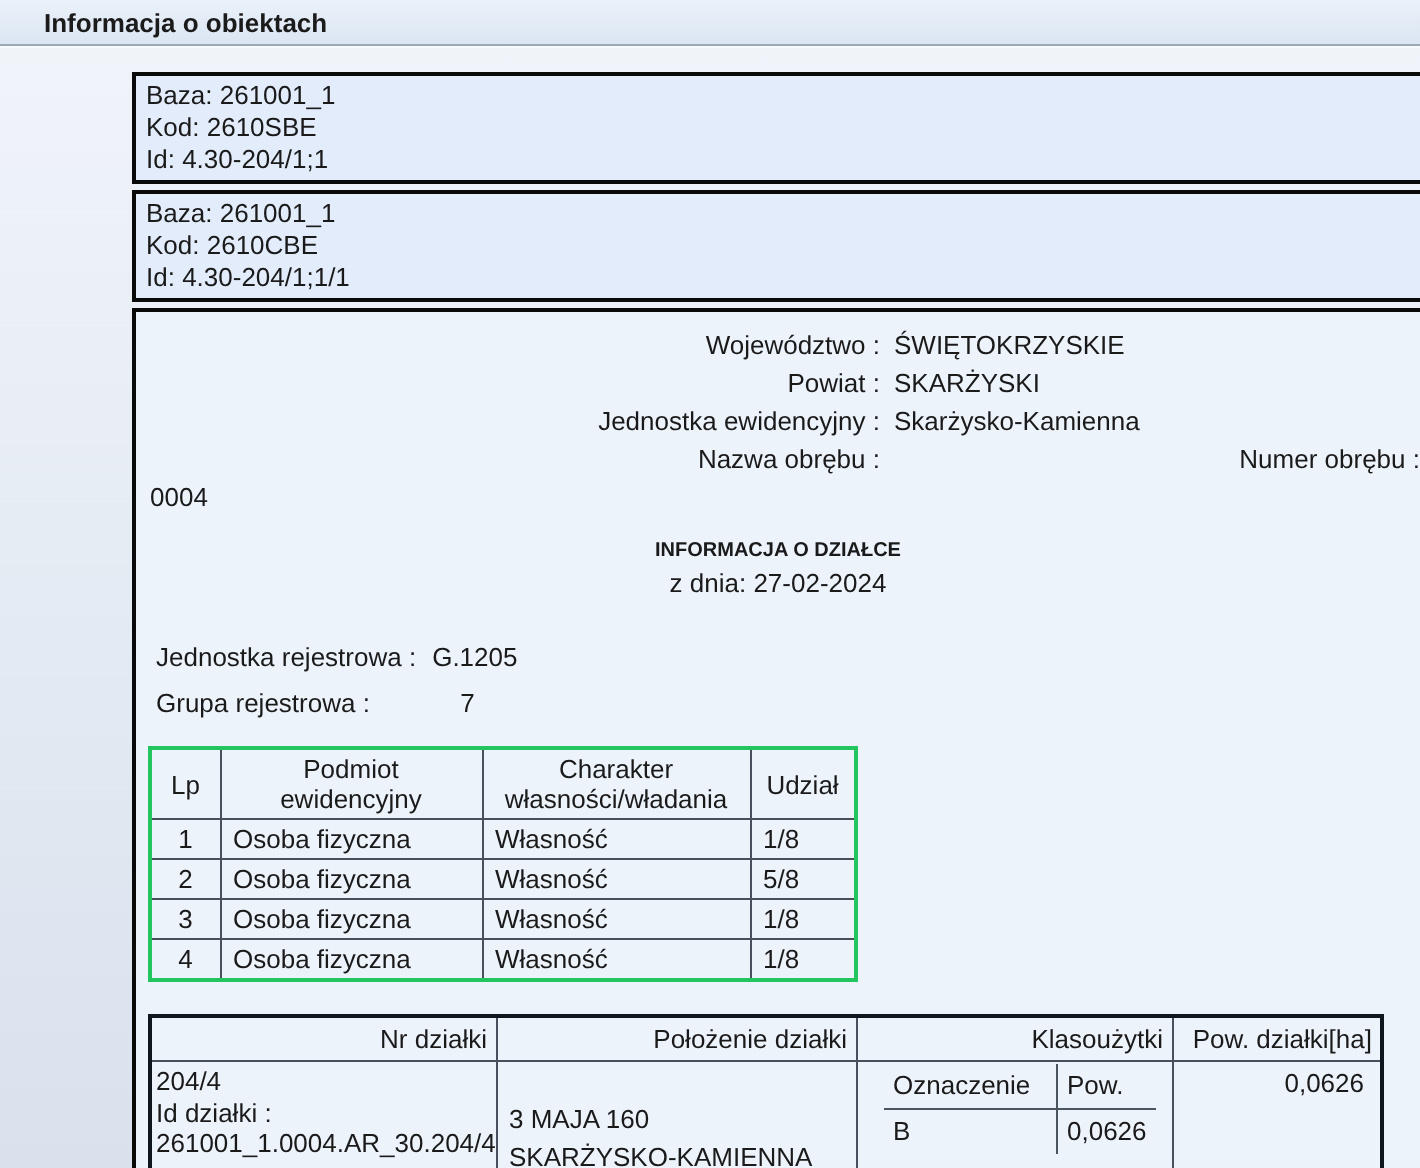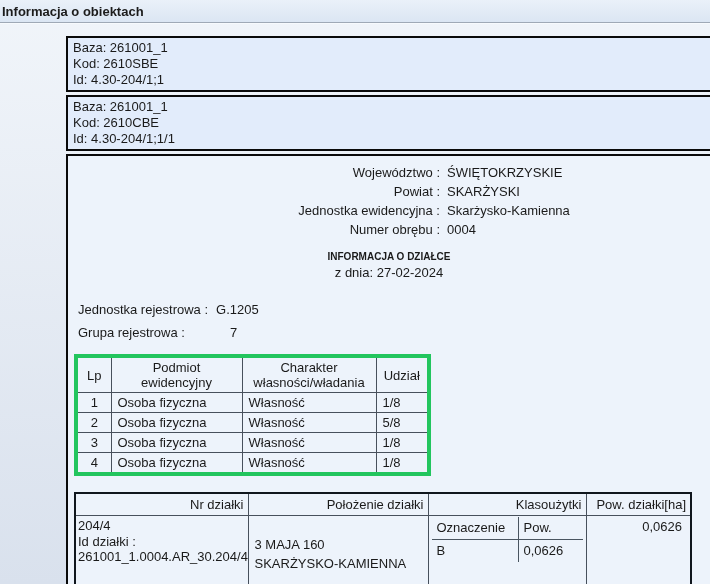--- a/index.html
+++ b/index.html
@@ -8,21 +8,21 @@
     font-family:"Liberation Sans", sans-serif;
     font-size:13px; color:#1a1a1a;
     background:linear-gradient(#f1f5fa, #d9e1ed);
   }
   .titlebar {
     height:23px;
     background:linear-gradient(#eaf1f9, #dbe6f3);
     border-bottom:1px solid #9fa9b6;
     box-shadow:0 1px 0 #f7fafd;
     display:flex; align-items:center;
-    padding-left:2px;
+    padding-left:22px;
   }
   .titlebar-text { font-weight:bold; font-size:13px; color:#1b1b1b; }
   .page { height:563px; overflow:hidden; }
   .stack { margin-left:66px; margin-top:13px; }
   .obj-box {
     background:#e2ecfb;
     border:2px solid #0a0a0a; border-right:none;
     padding:2px 5px;
     line-height:16px;
     margin-bottom:3px;
@@ -45,21 +45,21 @@
   .doc-subtitle { text-align:center; font-size:13px; line-height:16px; }
   .reg-block {
     margin:17px 0 0 10px;
     display:grid;
     grid-template-columns:max-content auto;
     column-gap:8px;
     line-height:23px;
   }
   .reg-value-indent { padding-left:14px; }
   table { border-collapse:collapse; table-layout:fixed; background:transparent; }
-  .owners { margin:10px 0 0 6px; width:353px; border:4px solid #22c55e; }
+  .owners { margin:10px 0 0 6px; width:353px; border:2px solid #22c55e; }
   .owners th, .owners td { border:1px solid #47505c; font-weight:normal; }
   .owners th { padding:2px 6px; text-align:center; line-height:15px; vertical-align:middle; }
   .owners td { padding:1px 6px; line-height:17px; }
   .col-lp { width:35px; }
   .col-podmiot { width:131px; }
   .col-charakter { width:134px; }
   .col-udzial { width:53px; }
   .owners th.col-lp, .owners td.cell-lp { text-align:center; }
   .parcel { margin:16px 0 0 6px; width:616px; border:2px solid #10161d; }
   .parcel th, .parcel td { border:1px solid #47505c; font-weight:normal; }
@@ -68,21 +68,21 @@
   .pcol-nr { width:173px; }
   .pcol-pol { width:180px; }
   .pcol-klaso { width:158px; }
   .pcol-pow { width:105px; }
   .cell-nr { padding:2px 2px; font-size:13px; line-height:15.5px; }
   .cell-pol { padding:19px 6px; line-height:19px; }
   .cell-pow { padding:3px 8px; text-align:right; }
   .ktable {
     display:grid;
     grid-template-columns:86px 1fr;
-    margin:1px 3px;
+    margin:1px 13px;
   }
   .kt-cell { padding:2px 5px; line-height:18px; }
   .kt-r1 { border-bottom:1px solid #4a5560; }
   .kt-c2 { border-left:1px solid #4a5560; }
 </style>
 </head>
 <body>
 
 <div class="titlebar">
   <span class="titlebar-text">Informacja o obiektach</span>
@@ -103,22 +103,23 @@
       <div>Id: 4.30-204/1;1/1</div>
     </div>
 
     <div class="main-box">
 
       <div class="loc-grid">
         <div class="loc-label">Województwo :</div>
         <div class="loc-value">ŚWIĘTOKRZYSKIE</div>
         <div class="loc-label">Powiat :</div>
         <div class="loc-value">SKARŻYSKI</div>
-        <div class="loc-label">Jednostka ewidencyjna :</div>
+        <div class="loc-label">Jednostka ewidencyjny :</div>
         <div class="loc-value">Skarżysko-Kamienna</div>
+        <div class="loc-label">Nazwa obrębu :</div>
         <div class="loc-label">Numer obrębu :</div>
         <div class="loc-value">0004</div>
       </div>
 
       <div class="doc-title">INFORMACJA O DZIAŁCE</div>
       <div class="doc-subtitle">z dnia: 27-02-2024</div>
 
       <div class="reg-block">
         <span>Jednostka rejestrowa :</span>
         <span>G.1205</span>

